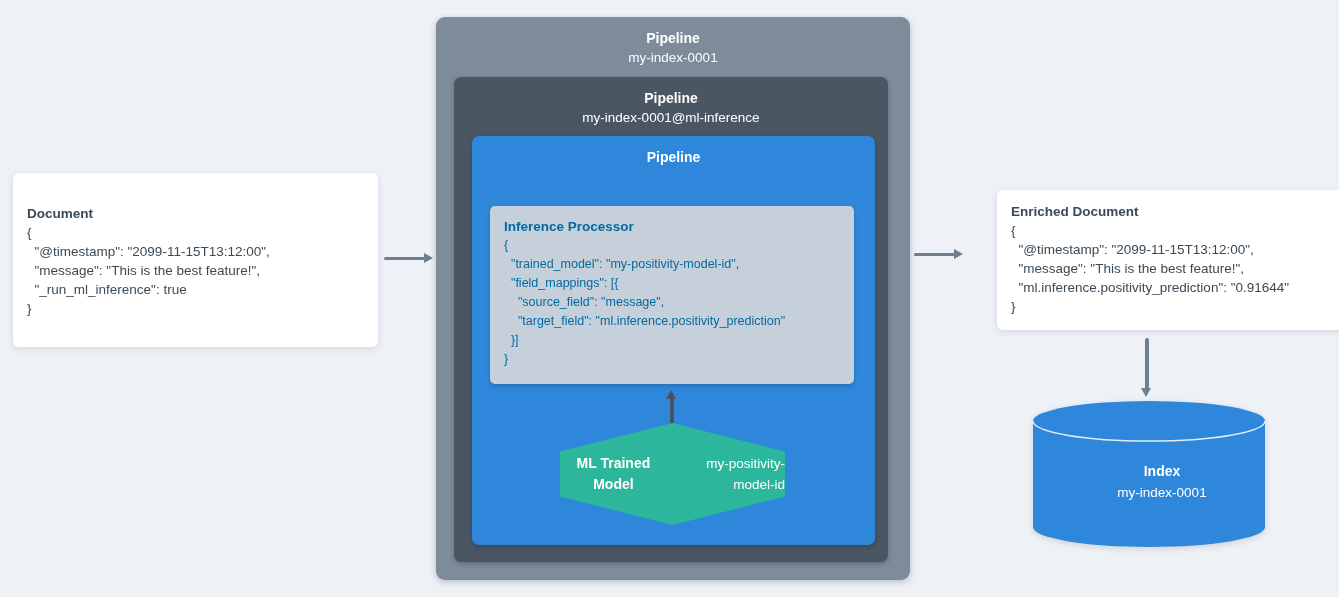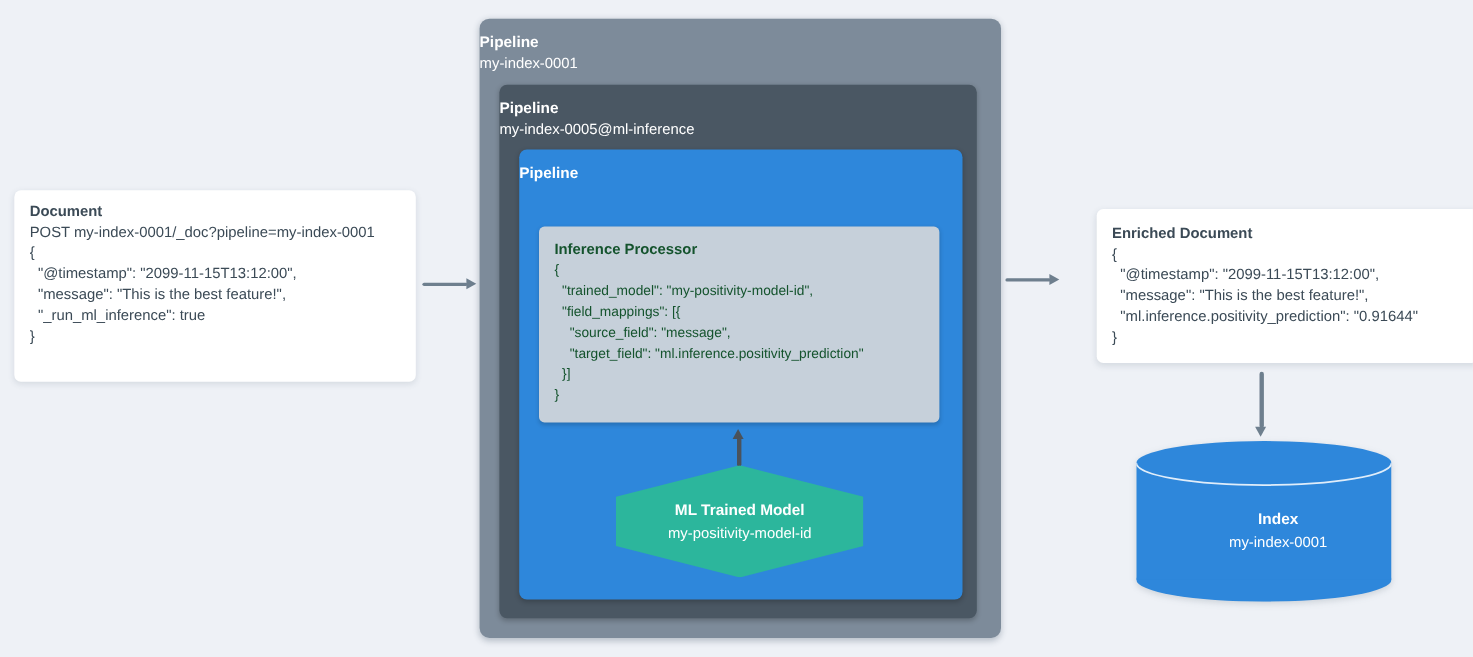--- a/index.html
+++ b/index.html
@@ -7,57 +7,57 @@
     position:relative; width:1339px; height:597px; background:#eef1f6;
     font-family:"Liberation Sans", sans-serif; overflow:hidden;
   }
 
   
   .card {
     position:absolute; background:#ffffff; border-radius:6px;
     box-shadow:0 2px 6px rgba(60,80,100,0.14); color:#3b4a56;
     box-sizing:border-box; padding:18px 14px 14px 14px;
   }
-  #document-card { left:13px; top:173px; width:365px; height:174px; padding-top:9px; }
+  #document-card { left:13px; top:173px; width:365px; height:174px; padding-top:31px; }
   #enriched-card { left:997px; top:190px; width:355px; height:140px; padding-top:12px; }
   .card-title { font-weight:bold; font-size:13.5px; line-height:19px; }
   .code-line  { font-size:13.5px; line-height:19px; white-space:pre; }
 
   
   .p-outer {
     position:absolute; left:436px; top:17px; width:474px; height:563px;
     background:#7d8b9a; border-radius:9px; box-shadow:0 2px 6px rgba(50,70,90,.3);
   }
   .p-middle {
     position:absolute; left:18px; top:60px; width:434px; height:485px;
     background:#4a5763; border-radius:7px; box-shadow:0 2px 5px rgba(0,0,0,.22);
   }
   .p-inner {
     position:absolute; left:18px; top:59px; width:403px; height:409px;
     background:#2e87db; border-radius:7px; box-shadow:0 2px 5px rgba(0,0,0,.22);
   }
-  .p-head { color:#ffffff; padding-top:11px; }
+  .p-head { text-align:center; color:#ffffff; padding-top:11px; }
   .p-title { font-weight:bold; font-size:14px; line-height:20px; }
   .p-name  { font-size:13.5px; line-height:20px; }
 
   
   .processor {
     position:absolute; left:18px; top:70px; width:364px; height:178px;
     background:#c6d0da; border-radius:5px; box-sizing:border-box;
-    padding:11px 14px; color:#14532d; box-shadow:0 2px 4px rgba(0,0,0,.18);
+    padding:11px 14px; color:#0369a1; box-shadow:0 2px 4px rgba(0,0,0,.18);
   }
   .processor .card-title { font-size:13.5px; line-height:19px; }
   .processor .code-line  { font-size:12.5px; line-height:19px; }
 
   
   .hexagon {
     position:absolute; left:88px; top:287px; width:225px; height:102px;
     background:#2cb69c; color:#ffffff;
     clip-path:polygon(50% 0%,100% 28%,100% 72%,50% 100%,0% 72%,0% 28%);
-    display:flex; flex-direction:column; justify-content:center; align-items:center;
+    display:flex; justify-content:center; align-items:center;
     text-align:center;
   }
   .hex-title { font-weight:bold; font-size:14px; line-height:21px; }
   .hex-name  { font-size:13.5px; line-height:21px;text-align:right; }
 
   
   .arrow { position:absolute; }
   .h-shaft { position:absolute; left:0; top:4px; height:3px; border-radius:2px; background:#6e7f8e; }
   .h-head  { position:absolute; top:0; width:0; height:0;
              border-top:5.5px solid transparent; border-bottom:5.5px solid transparent;
@@ -86,21 +86,20 @@
   .cyl-title { font-weight:bold; font-size:14px; line-height:21px; }
   .cyl-name  { font-size:13.5px; line-height:21px; }
 </style>
 </head>
 <body>
 
 <div class="canvas">
 
   <div class="card" id="document-card">
     <div class="card-title">Document</div>
-    <div class="code-line">POST my-index-0001/_doc?pipeline=my-index-0001</div>
     <div class="code-line">{</div>
     <div class="code-line">  "@timestamp": "2099-11-15T13:12:00",</div>
     <div class="code-line">  "message": "This is the best feature!",</div>
     <div class="code-line">  "_run_ml_inference": true</div>
     <div class="code-line">}</div>
   </div>
 
   <div class="arrow" id="arrow-doc">
     <div class="h-shaft"></div>
     <div class="h-head"></div>
@@ -108,21 +107,21 @@
 
   <div class="p-outer">
     <div class="p-head">
       <div class="p-title">Pipeline</div>
       <div class="p-name">my-index-0001</div>
     </div>
 
     <div class="p-middle">
       <div class="p-head">
         <div class="p-title">Pipeline</div>
-        <div class="p-name">my-index-0005@ml-inference</div>
+        <div class="p-name">my-index-0001@ml-inference</div>
       </div>
 
       <div class="p-inner">
         <div class="p-head">
           <div class="p-title">Pipeline</div>
         </div>
 
         <div class="processor">
           <div class="card-title">Inference Processor</div>
           <div class="code-line">{</div>

